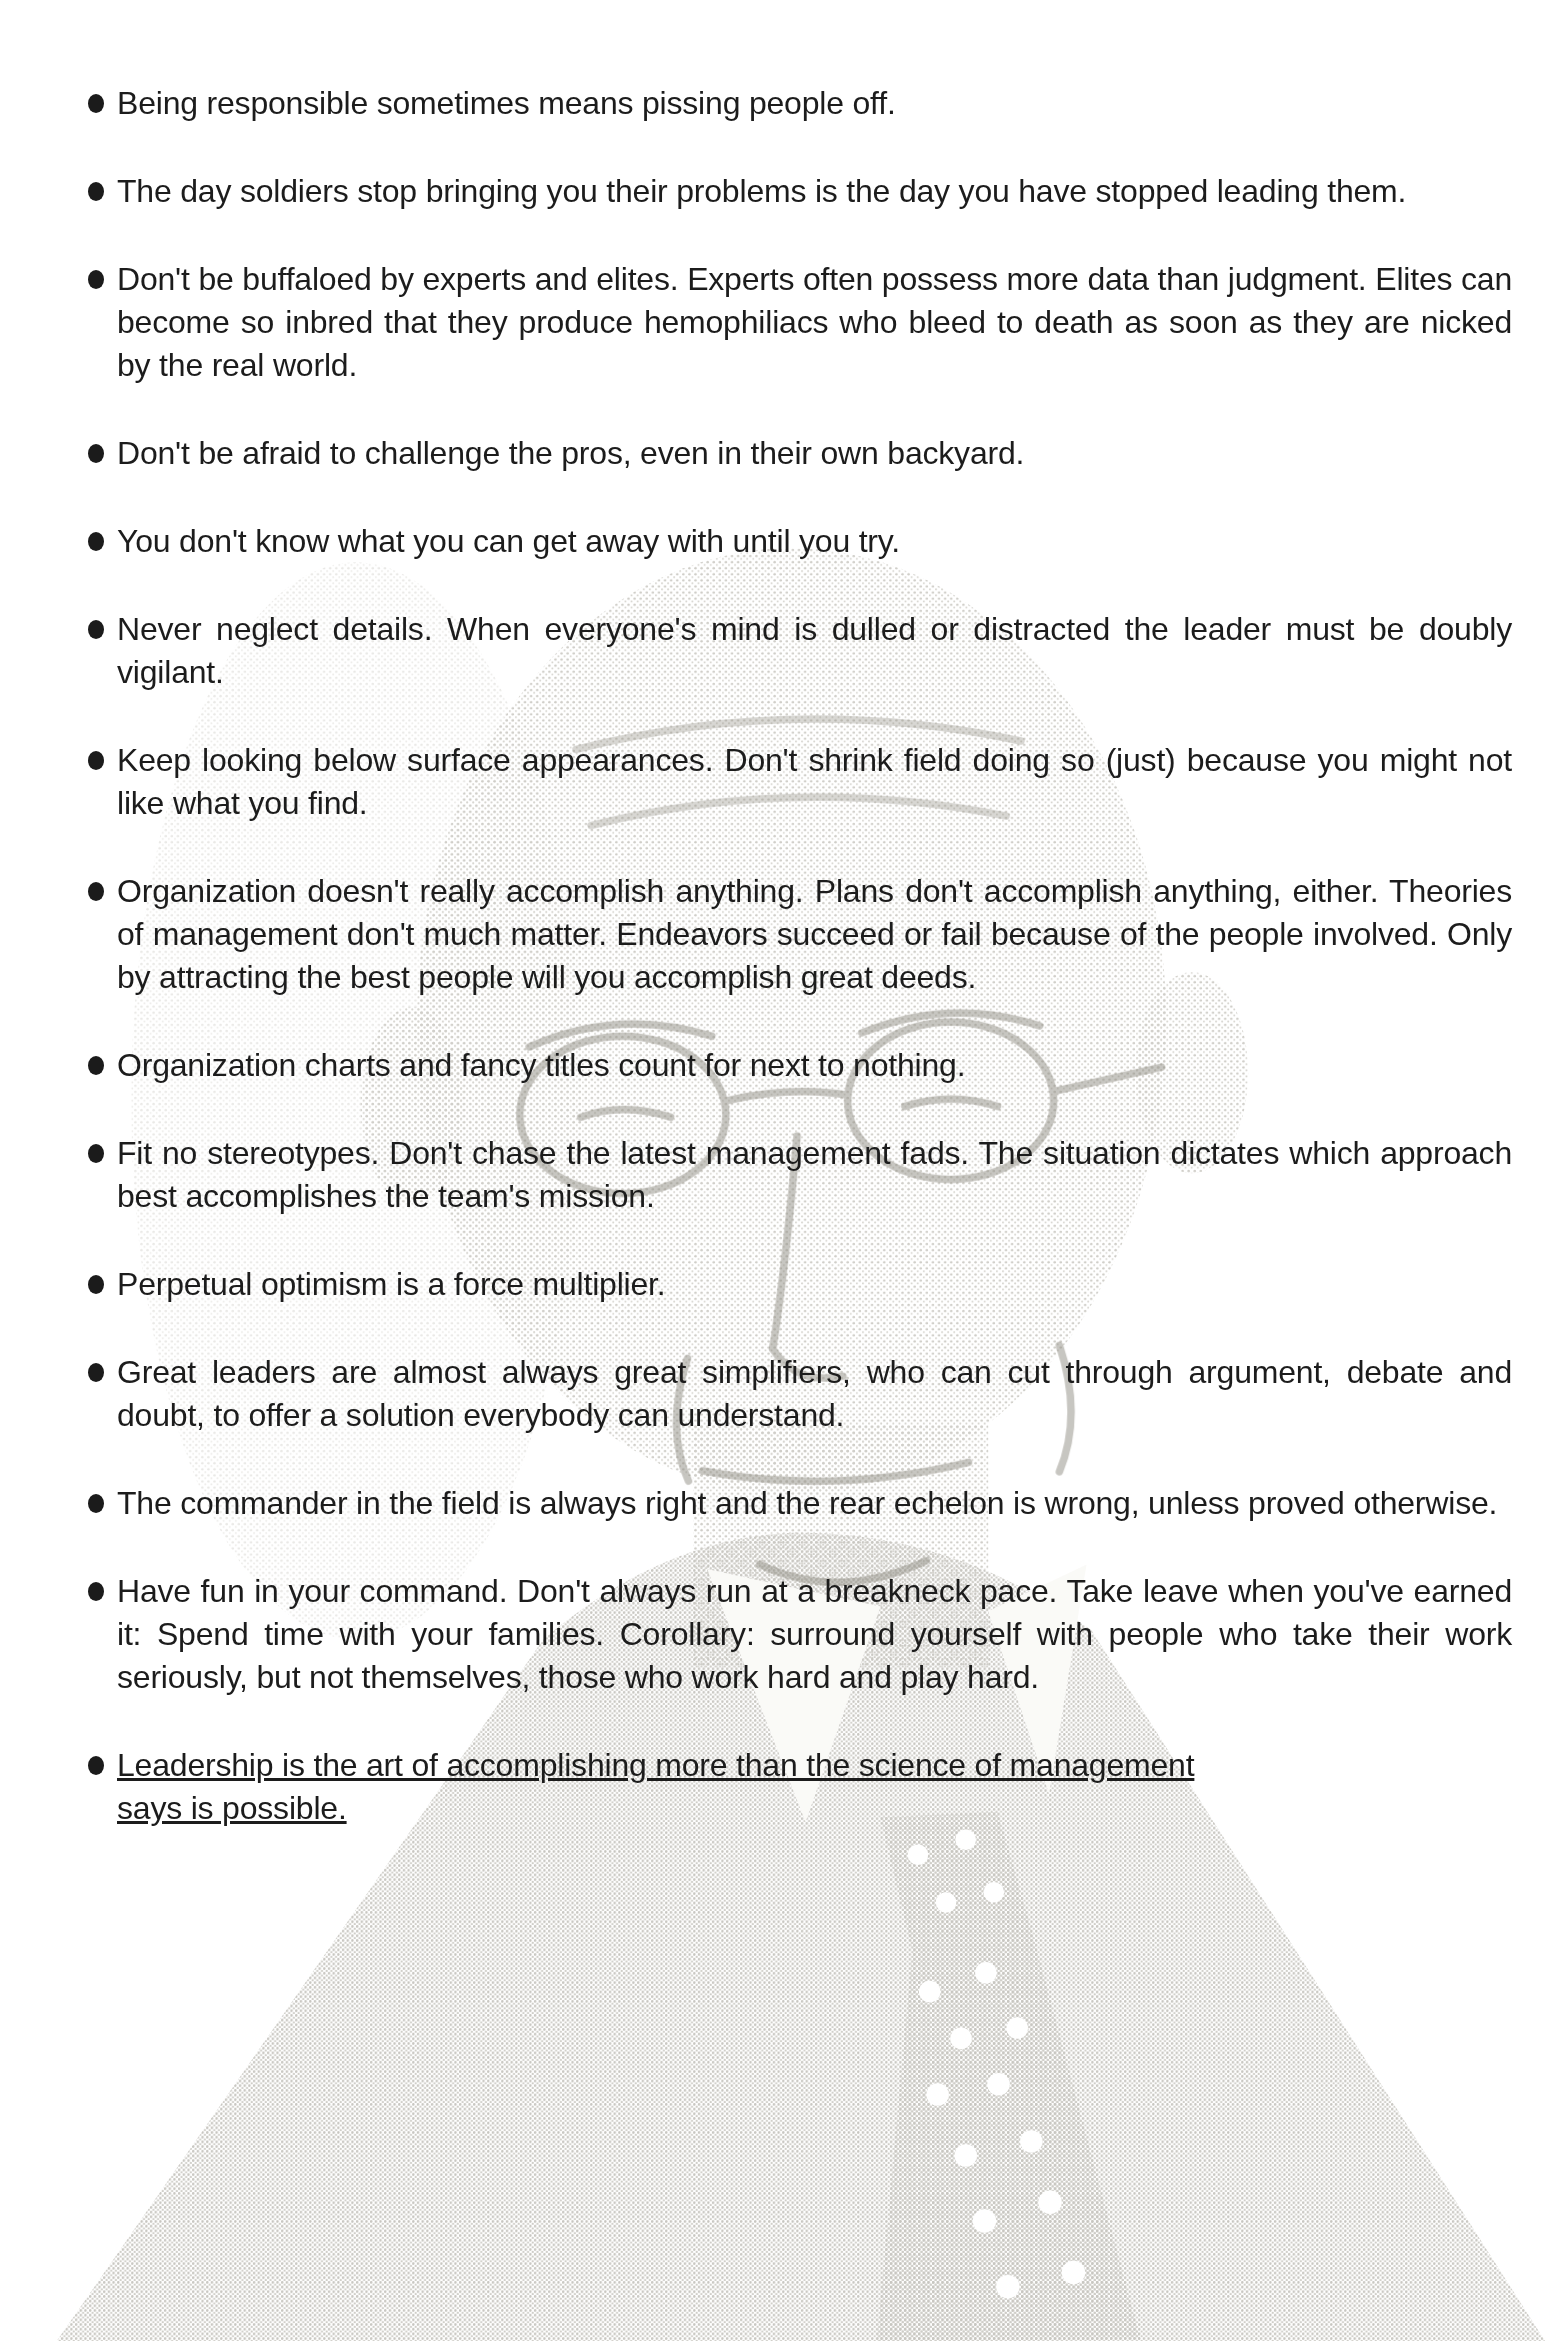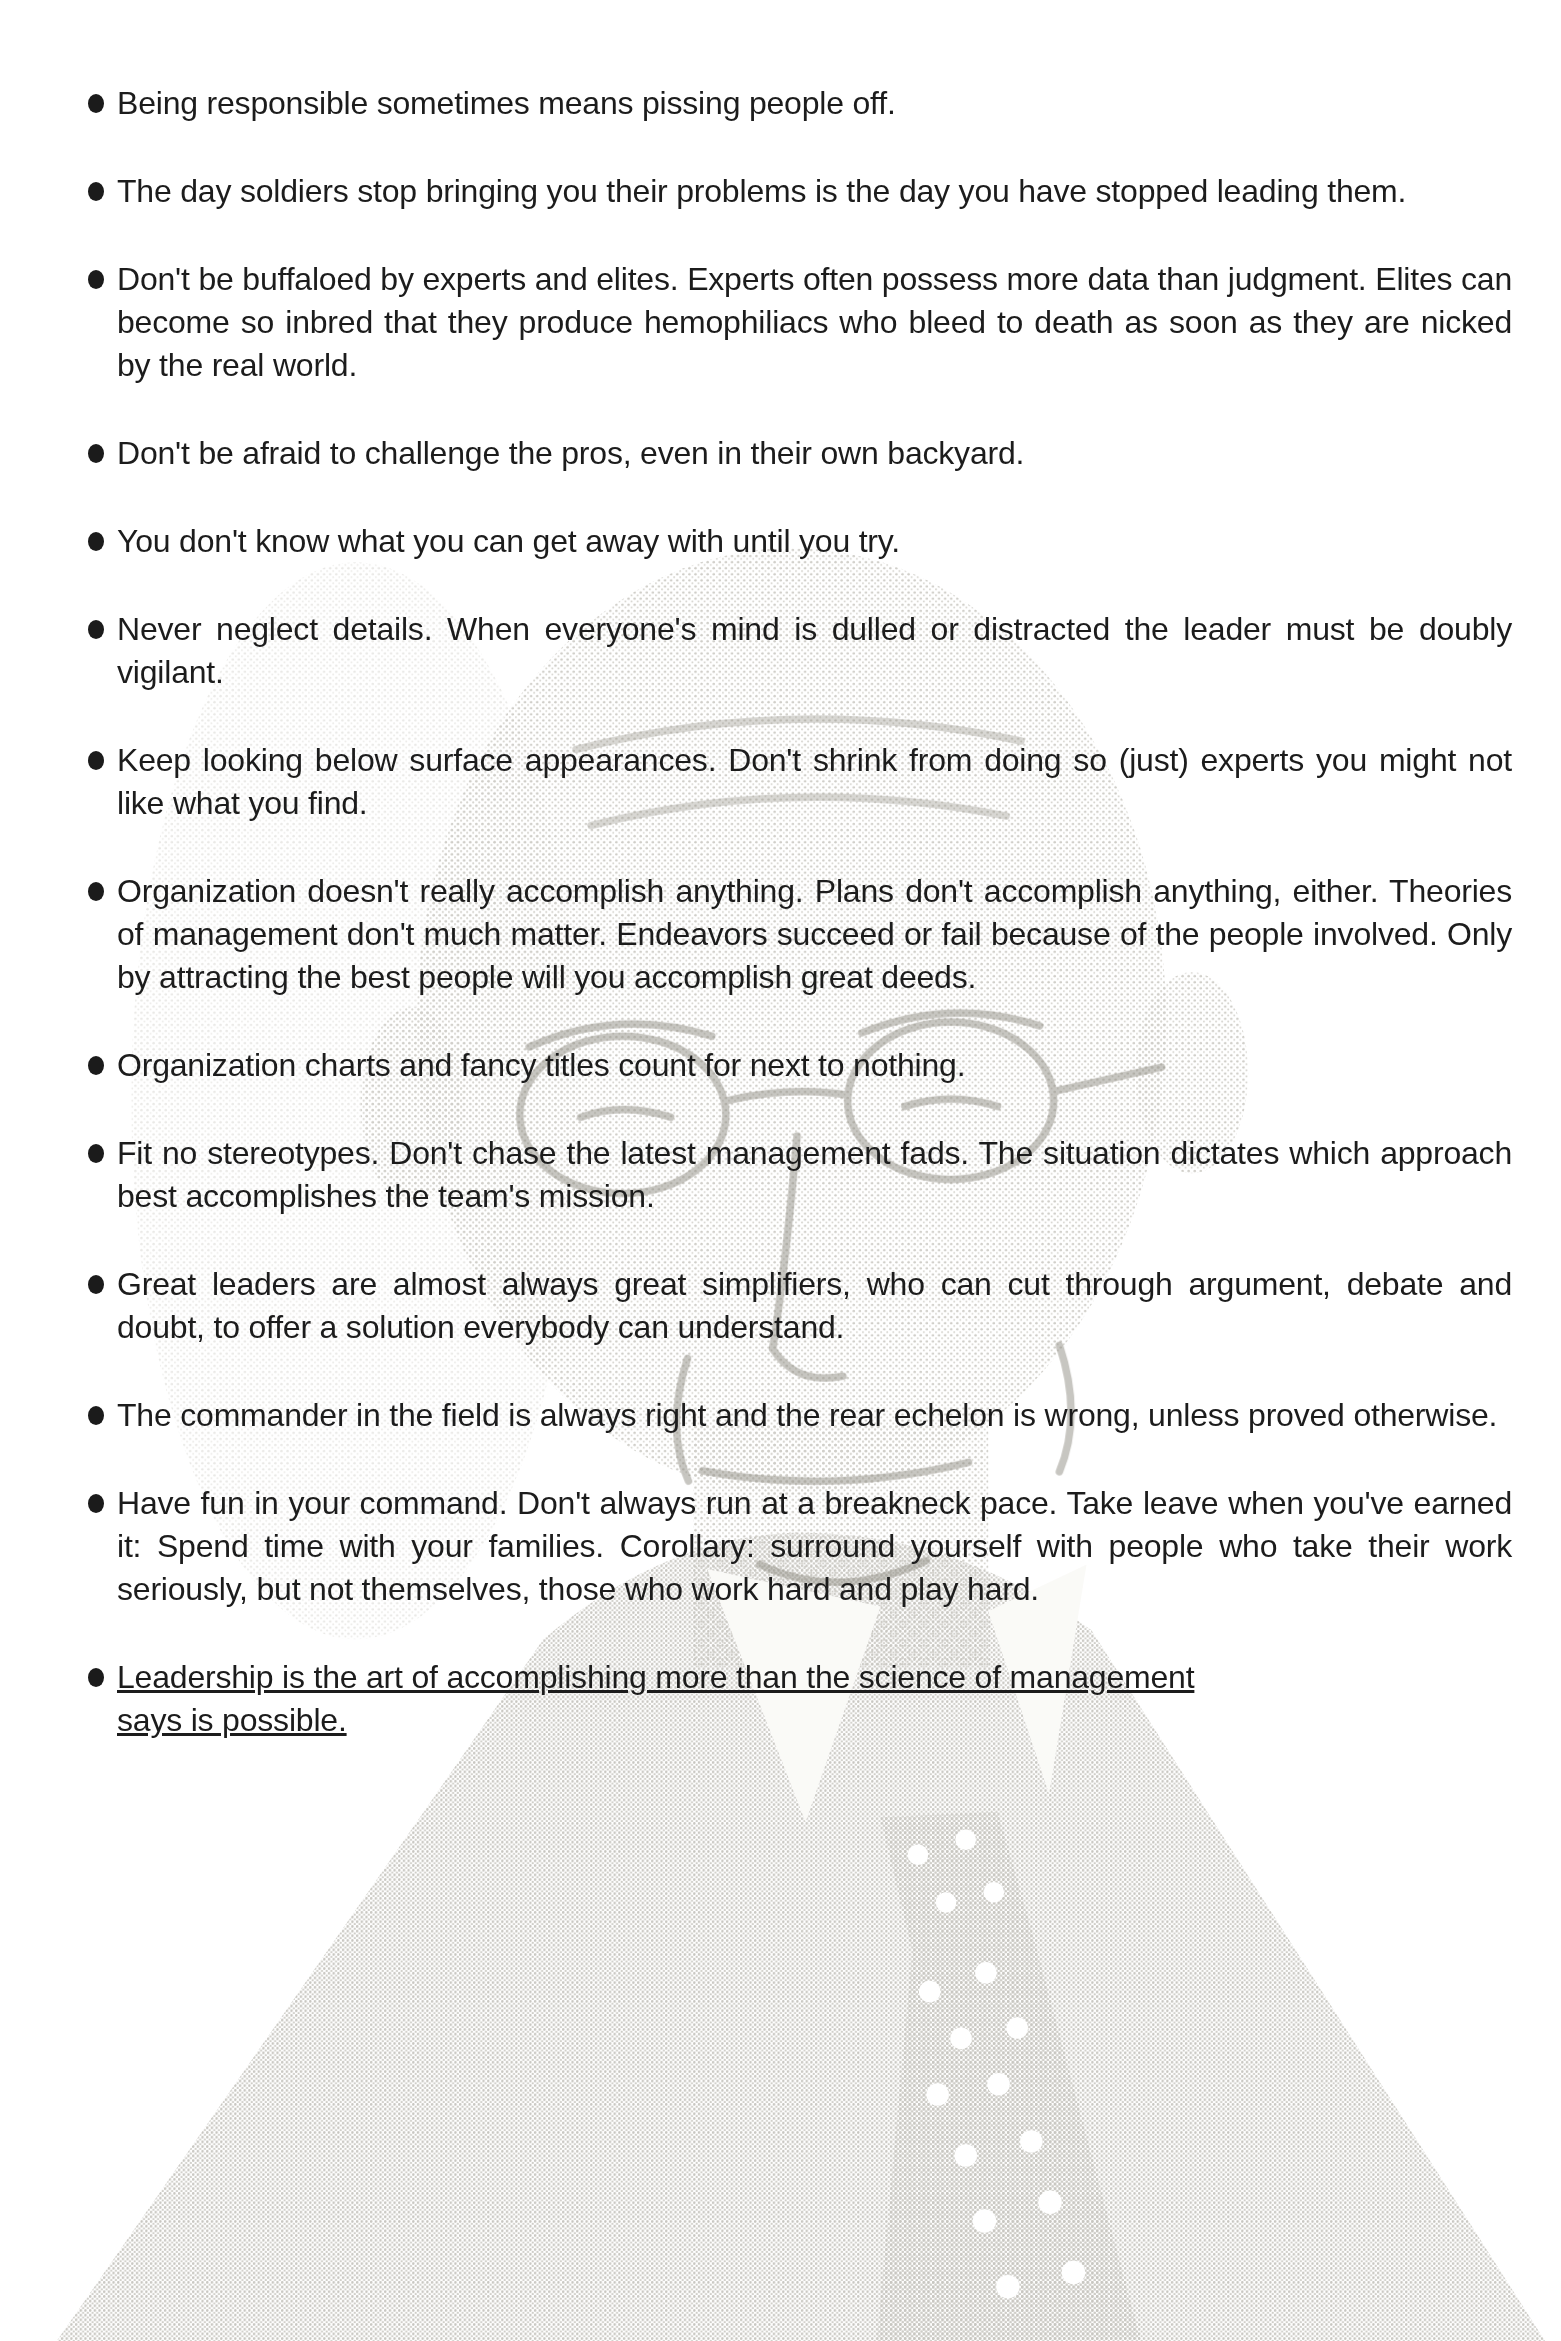--- a/index.html
+++ b/index.html
@@ -156,39 +156,43 @@
     <p class="quote-text">You don't know what you can get away with until you try.</p>
   </div>
 
   <div class="quote-item">
     <span class="bullet"></span>
     <p class="quote-text">Never neglect details. When everyone's mind is dulled or distracted the leader must be doubly vigilant.</p>
   </div>
 
   <div class="quote-item">
     <span class="bullet"></span>
-    <p class="quote-text">Keep looking below surface appearances. Don't shrink from doing so (just) experts you might not like what you find.</p>
+    <p class="quote-text">Keep looking below surface appearances. Don't shrink field doing so (just) because you might not like what you find.</p>
   </div>
 
   <div class="quote-item">
     <span class="bullet"></span>
     <p class="quote-text">Organization doesn't really accomplish anything. Plans don't accomplish anything, either. Theories of management don't much matter. Endeavors succeed or fail because of the people involved. Only by attracting the best people will you accomplish great deeds.</p>
   </div>
 
   <div class="quote-item">
     <span class="bullet"></span>
     <p class="quote-text">Organization charts and fancy titles count for next to nothing.</p>
   </div>
 
 
   <div class="quote-item">
     <span class="bullet"></span>
     <p class="quote-text">Fit no stereotypes. Don't chase the latest management fads. The situation dictates which approach best accomplishes the team's mission.</p>
   </div>
 
+  <div class="quote-item">
+    <span class="bullet"></span>
+    <p class="quote-text">Perpetual optimism is a force multiplier.</p>
+  </div>
 
 
   <div class="quote-item">
     <span class="bullet"></span>
     <p class="quote-text">Great leaders are almost always great simplifiers, who can cut through argument, debate and doubt, to offer a solution everybody can understand.</p>
   </div>
 
   <div class="quote-item">
     <span class="bullet"></span>
     <p class="quote-text">The commander in the field is always right and the rear echelon is wrong, unless proved otherwise.</p>

